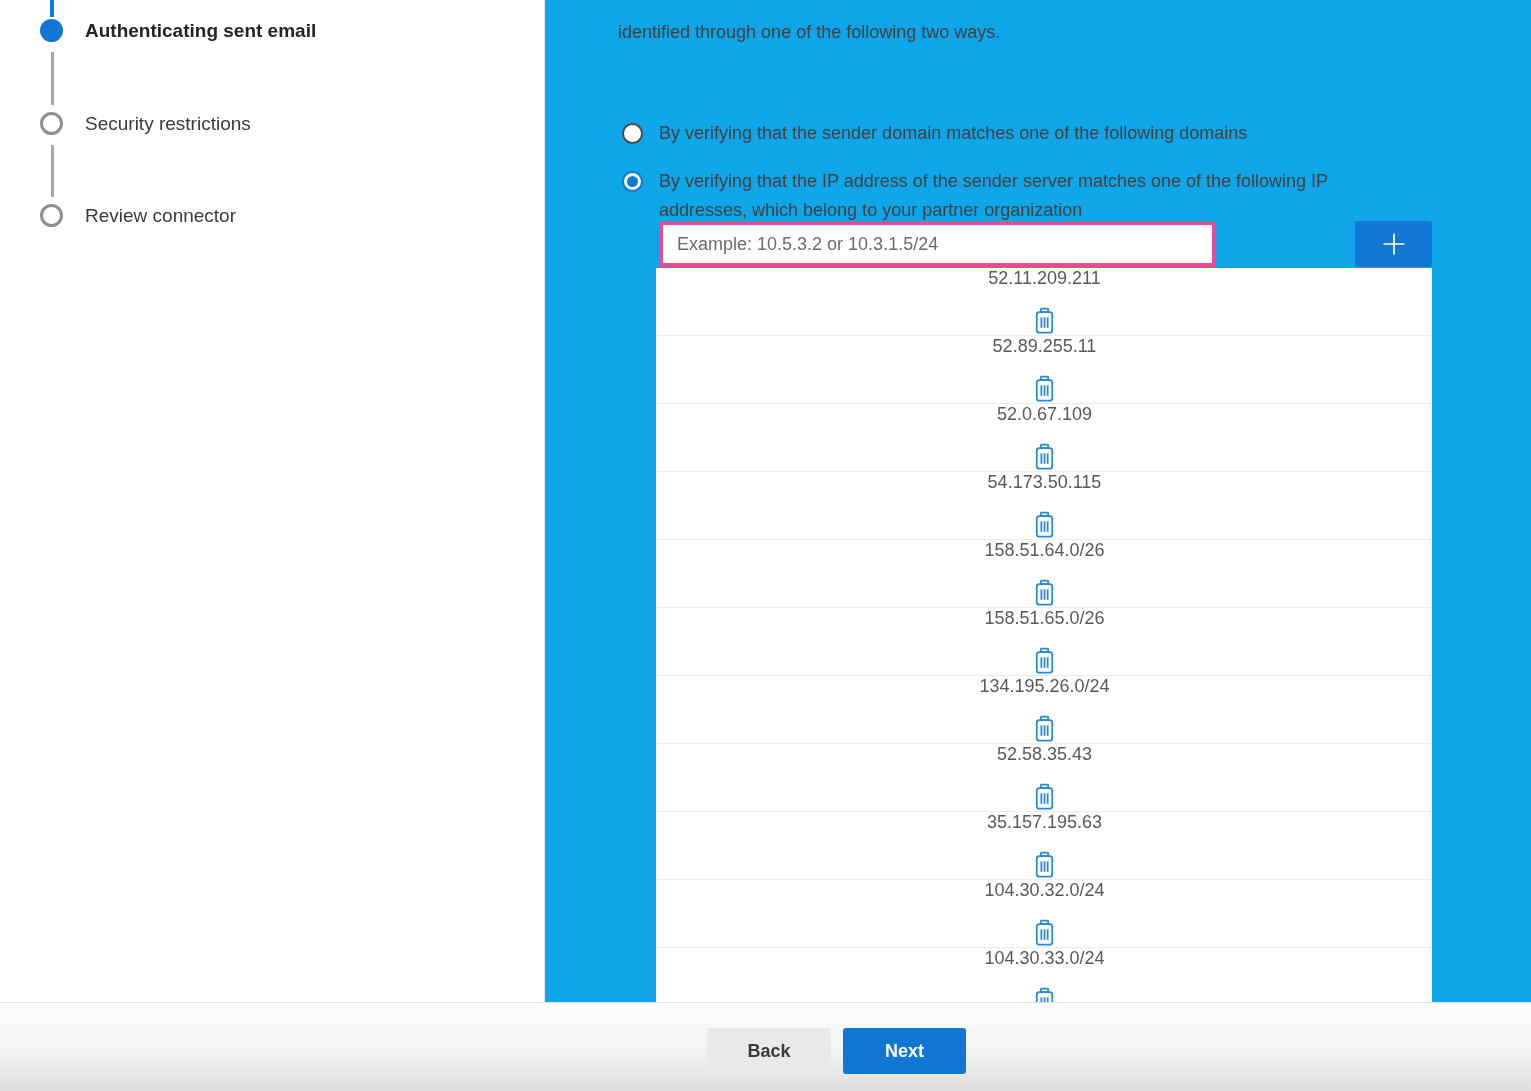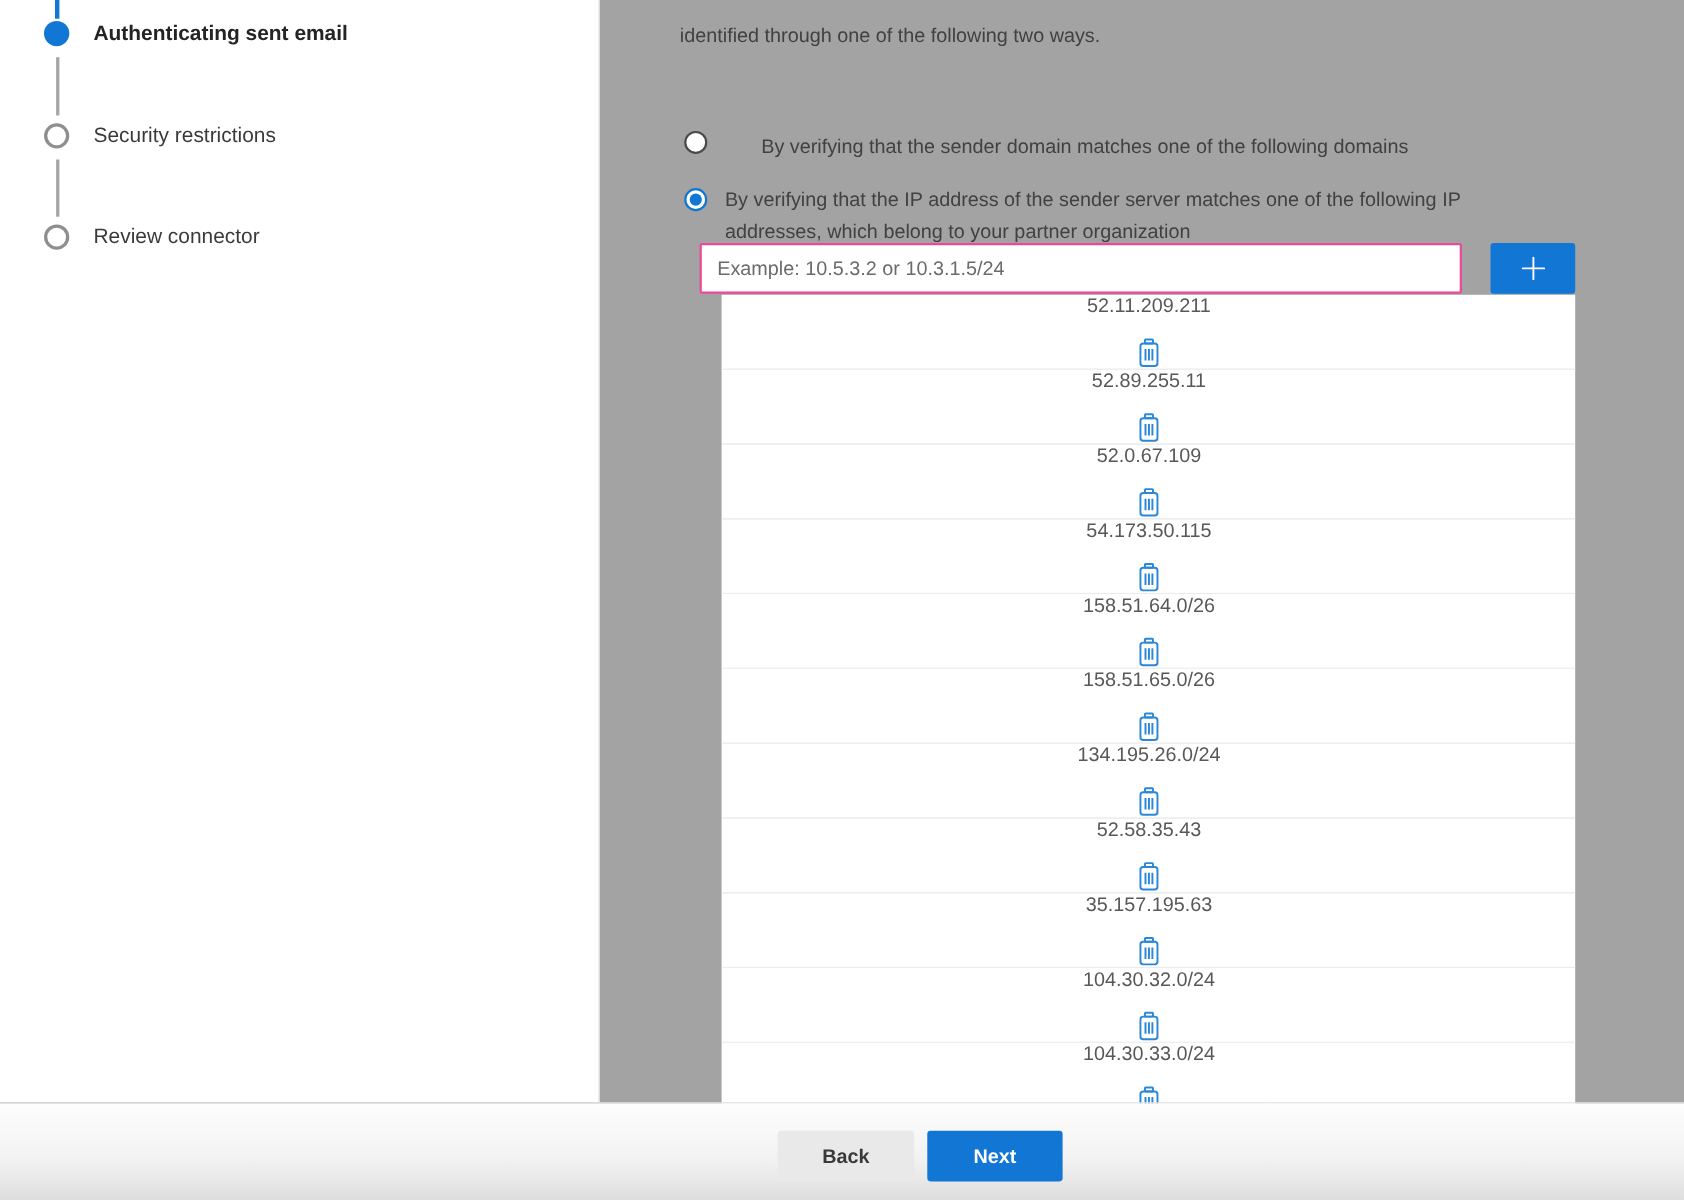--- a/index.html
+++ b/index.html
@@ -1,18 +1,18 @@
 <!DOCTYPE html>
 <html><head>
 <meta charset="utf-8">
 <style>
   * { margin:0; padding:0; box-sizing:border-box; }
   html,body { background:#ffffff; }
   body { font-family:"Liberation Sans", sans-serif; color:#3b3a39; }
-  .stage { position:relative; width:1531px; height:1091px; background:#a3a3a3; overflow:hidden; }
+  .stage { position:relative; width:1531px; height:1091px; background:#0ea5e9; overflow:hidden; }
 
   
   .sidebar { position:absolute; left:0; top:0; width:545px; height:1002px;
              border-right:1px solid #e4e4e4; background:#ffffff; }
   .step-line { position:absolute; width:3px; background:#a6a6a6; }
   .step-line.done { background:#1176d4; width:4px; }
   .step-dot { position:absolute; width:23px; height:23px; border-radius:50%; background:#ffffff; }
   .step-dot.active { background:#1176d4; }
   .step-dot.upcoming { border:3px solid #8f8f8f; }
   .step-label { position:absolute; font-size:19px; color:#3b3a39; white-space:nowrap; }
@@ -22,22 +22,22 @@
   .desc { position:absolute; left:618px; top:18px; width:912px; font-size:18px;
           line-height:29px; color:#414140; }
 
   .option { position:absolute; display:flex; align-items:flex-start; }
   .radio-outer { flex:0 0 auto; width:21px; height:21px; border-radius:50%; background:#fff; }
   .radio-outer.off { border:2px solid #4a4a4a; }
   .radio-outer.on  { border:2px solid #1176d4; display:flex; align-items:center; justify-content:center; }
   .radio-inner { width:11px; height:11px; border-radius:50%; background:#1176d4; }
   .option-label { margin-left:16px; font-size:18px; line-height:29px; color:#414140; }
 
-  .ip-input { position:absolute; left:636px; top:221px; width:693px; height:46px;
-              border:2px solid #ec4899; border-radius:2px; padding:0 14px;
+  .ip-input { position:absolute; left:659px; top:221px; width:557px; height:46px;
+              border:4px solid #ec4899; border-radius:2px; padding:0 14px;
               font-family:"Liberation Sans", sans-serif; font-size:18px; color:#3b3a39; outline:none; }
   .ip-input::placeholder { color:#6b6b6b; opacity:1; }
   .add-btn { position:absolute; left:1355px; top:221px; width:77px; height:46px;
              background:#1176d4; border:none; border-radius:3px; cursor:pointer;
              display:flex; align-items:center; justify-content:center; }
 
   .ip-list { position:absolute; left:656px; top:268px; width:776px; }
   .ip-row { height:68px; display:flex; align-items:center; justify-content:space-between;
             border-bottom:1px solid #ececec; padding:0 23px 0 24px; background:#ffffff;flex-direction:column; }
   .ip-val { font-size:18px; color:#585857; }
@@ -71,21 +71,21 @@
     <div class="step-line" style="left:51px; top:145px; height:52px;"></div>
 
     <div class="step-dot upcoming" style="left:40px; top:204px;"></div>
     <div class="step-label" style="left:85px; top:205px;">Review connector</div>
   </div>
 
   <div class="desc">
     <div>identified through one of the following two ways.</div>
   </div>
 
-  <div class="option" style="left:622px; top:119px; gap:33px;">
+  <div class="option" style="left:622px; top:119px; align-items:center;">
     <span class="radio-outer off"></span>
     <span class="option-label">By verifying that the sender domain matches one of the following domains</span>
   </div>
 
   <div class="option" style="left:622px; top:167px;">
     <span class="radio-outer on" style="margin-top:4px;">
       <span class="radio-inner"></span>
     </span>
     <span class="option-label">
       <span style="display:block;">By verifying that the IP address of the sender server matches one of the following IP</span>

